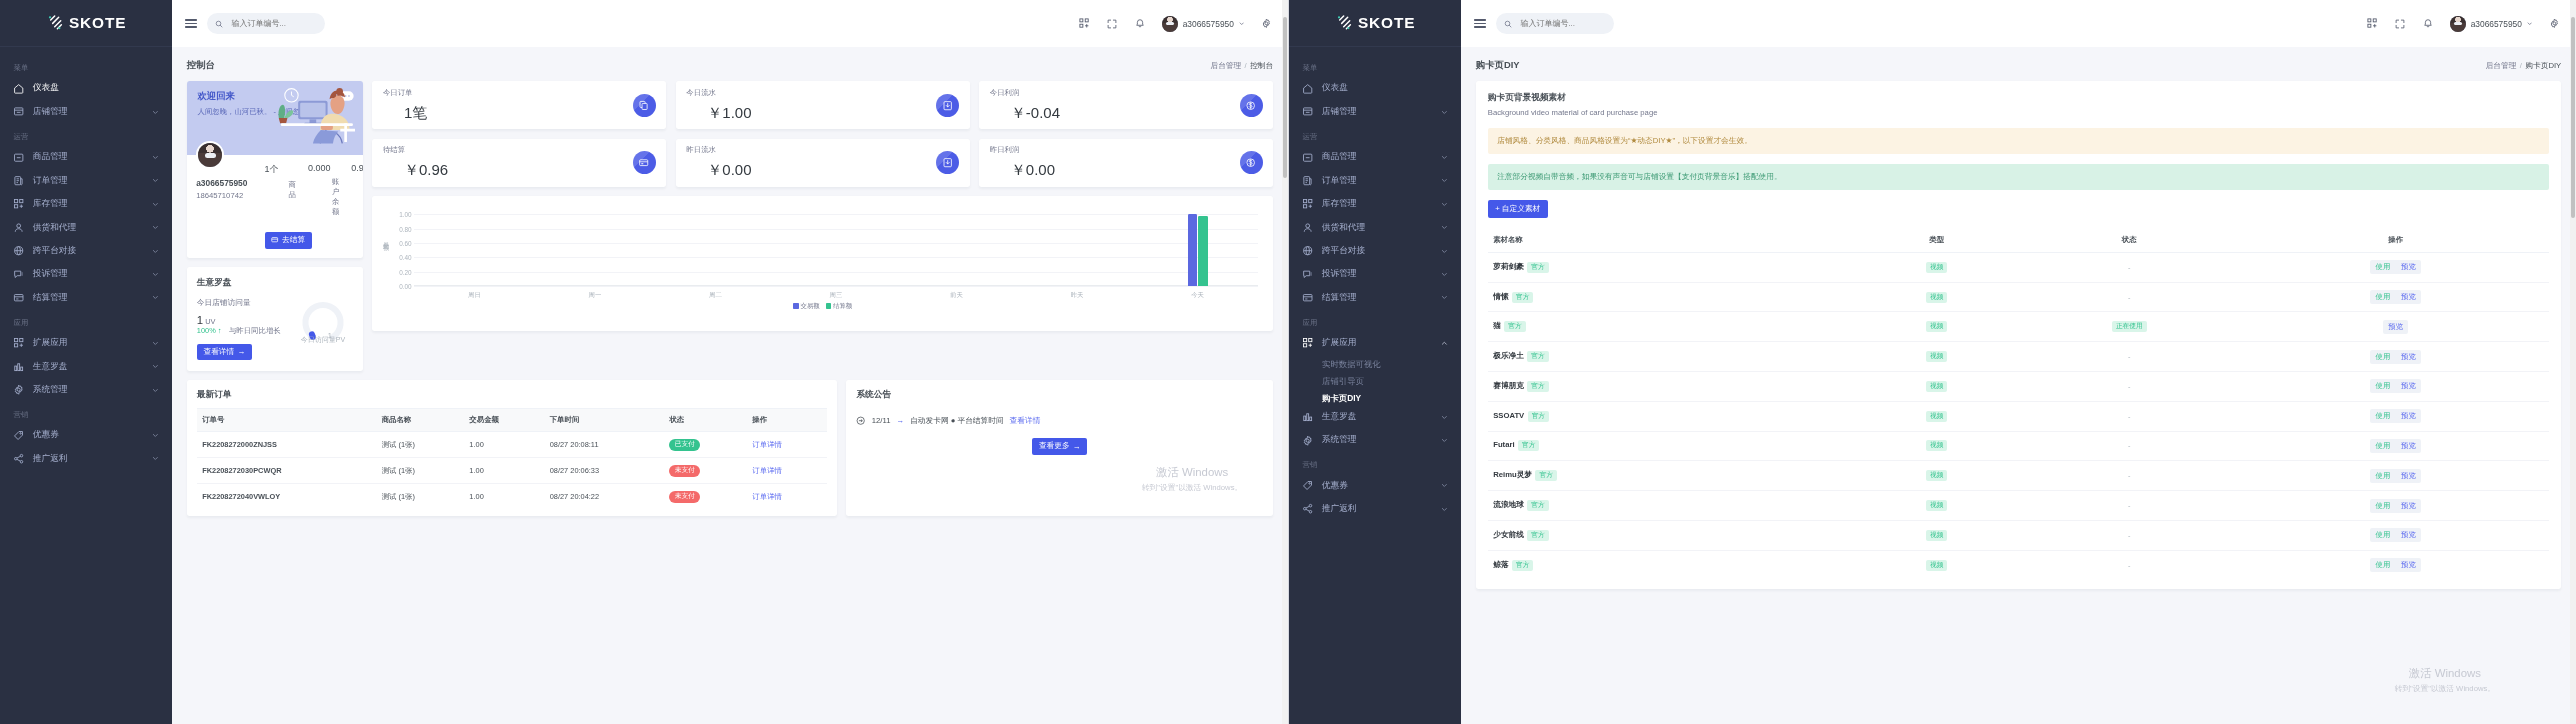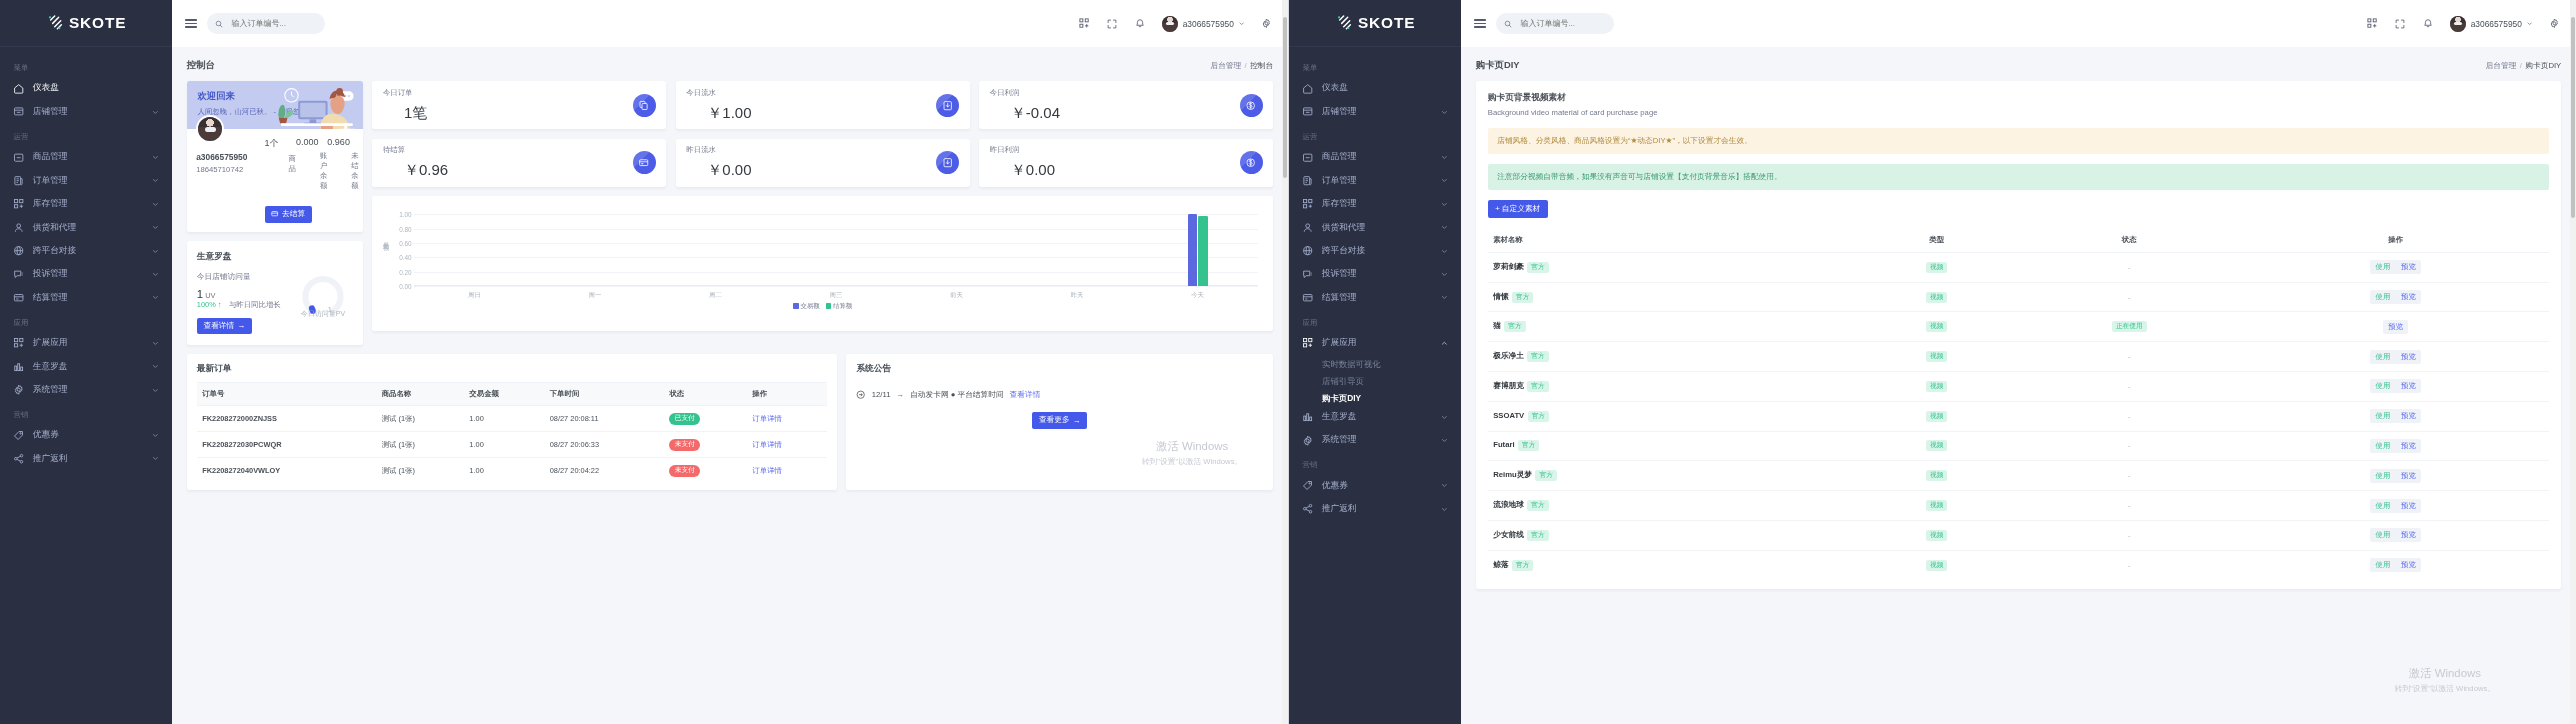--- a/index.html
+++ b/index.html
@@ -71,33 +71,33 @@
   .card { background:#fff; border-radius:2.7px; box-shadow:0 1.3px 2.7px rgba(15,34,58,.05); }
   .card-pad { padding:9.4px 10px; }
   .card-title { font-size:8.7px; font-weight:700; color:#495057; }
 
   
   .dash-row { display:flex; gap:9.4px; }
   .col-left { width:176px; flex:0 0 176px; }
   .col-right { flex:1; }
 
   .welcome { overflow:hidden; }
-  .welcome-banner { background:#c3cbf0; height:48px; padding:8.7px 10.7px; position:relative;
+  .welcome-banner { background:#c3cbf0; height:74px; padding:8.7px 10.7px; position:relative;
                     overflow:hidden; }
   .welcome-h { color:#4458c9; font-size:9.4px; font-weight:700; margin-bottom:4px; }
   .welcome-p { color:#5a68b8; font-size:7.4px; }
   .illus { position:absolute; right:3.4px; top:1.3px; width:117px; height:62px; }
   .welcome-body { padding:0 9.4px 9.4px 9.4px; display:flex; gap:9.4px; position:relative; }
   .wb-left { width:59px; flex:0 0 59px; padding-top:0; }
   .wb-avatar { width:28px; height:28px; border-radius:50%; border:2.7px solid #fff; margin-top:-14px;
                overflow:hidden; position:relative; background:#8c93a6; }
   .wb-name { font-size:8.4px; font-weight:700; color:#495057; margin-top:8.7px; }
   .wb-phone { font-size:7.7px; color:#74788d; margin-top:3.4px; }
   .wb-right { flex:1; padding-top:8px; }
-  .wb-stats { display:flex; gap:0; }
+  .wb-stats { display:flex; gap:12px; }
   .wb-stat { flex:1; }
   .wb-stat .v { font-size:9px; color:#495057; margin-bottom:3.4px; }
   .wb-stat .k { font-size:7.4px; color:#74788d;padding-left:24px; }
   .btn-primary { display:inline-flex; align-items:center; gap:3.4px; background:#4458e9; color:#fff;
                  border:none; border-radius:2px; font-size:7.7px; padding:3.4px 6.7px; cursor:pointer;
                  font-family:inherit; }
 
   .compass { margin-top:9.4px; padding:9.4px 10px 10.7px 10px; position:relative; }
   .compass-sub { font-size:7.7px; color:#74788d; margin-top:9.4px; }
   .compass-big { margin-top:5.4px; font-size:11.4px; color:#343a40; font-weight:400; }

